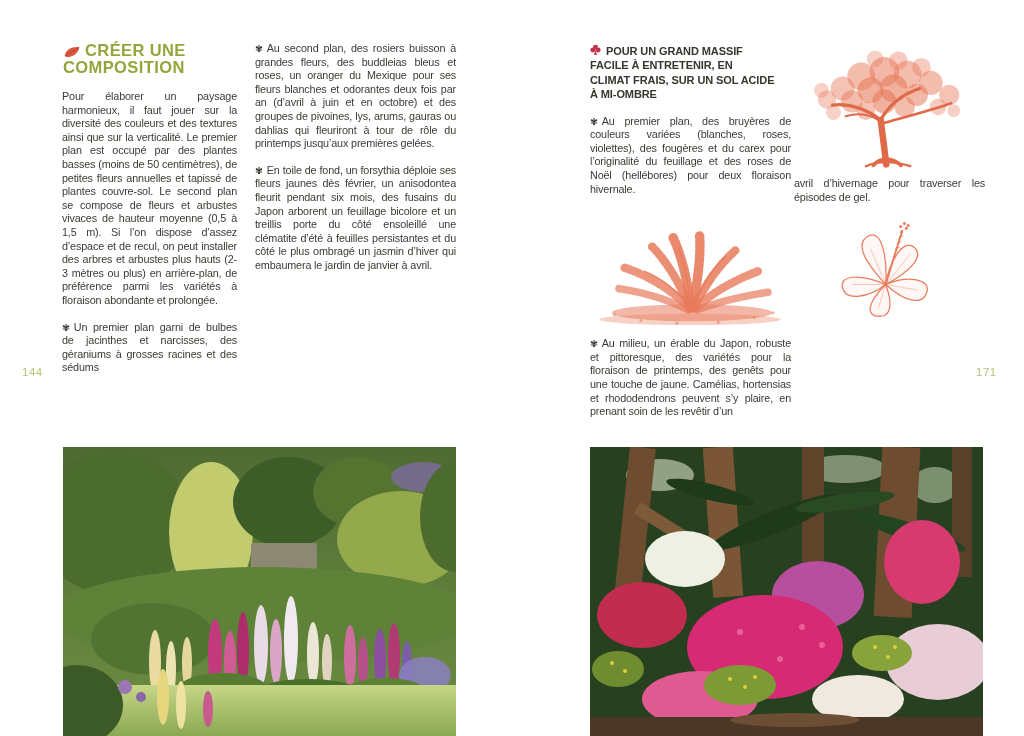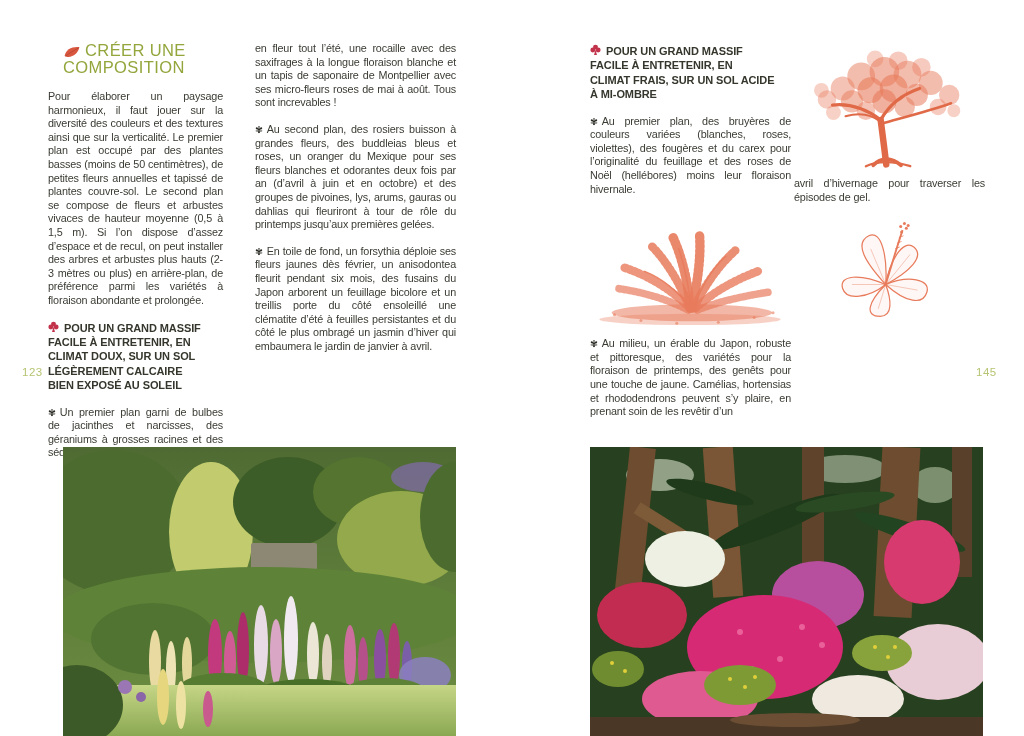--- a/index.html
+++ b/index.html
@@ -16,28 +16,28 @@
     position: absolute; top: 366px;
     font-size: 11.5px; color: #b6c573; letter-spacing: 0.5px;
   }
   .pagenum.left  { left: 22px; }
   .pagenum.right { left: 976px; }
 
   
   .title-block { position: absolute; left: 63px; top: 42px; width: 180px; }
   .title-block .leaf { position: absolute; left: 0; top: 3px; width: 18px; height: 14px; }
   .title {
-    margin: 0; font-size: 16.5px; line-height: 17px; font-weight: 400;
+    margin: 0; font-size: 16.5px; line-height: 17px; font-weight: 700;
     color: #93a63c; letter-spacing: 0.4px;
   }
   .title .l1 { padding-left: 22px; }
 
   
   .col { position: absolute; }
-  .col-l1 { left: 48px;  top: 90px; width: 175px; }
+  .col-l1 { left: 62px;  top: 90px; width: 175px; }
   .col-l2 { left: 255px; top: 42px; width: 201px; }
   .col-r1 { left: 590px; top: 42px; width: 201px; }
   .col-r2 { left: 794px; top: 44px; width: 191px; }
 
   .body {
     margin: 0 0 13px 0;
     font-size: 10.8px; line-height: 13.6px;
     letter-spacing: -0.15px;
     text-align: justify;
     color: #3b3b34;
@@ -60,52 +60,39 @@
   .photo { position: absolute; top: 447px; width: 393px; height: 289px; overflow: hidden; }
   .photo-left  { left: 63px; }
   .photo-right { left: 590px; }
   .photo svg { width: 100%; height: 100%; display: block; }
 </style>
 </head>
 <body>
 
 <div class="spread">
 
-  <div class="pagenum left">123</div>
-  <div class="pagenum right">145</div>
+  <div class="pagenum left">144</div>
+  <div class="pagenum right">171</div>
 
   <header class="title-block">
     <span class="leaf">
       <svg viewBox="0 0 22 16" width="18" height="14" aria-hidden="true">
         <path d="M2,13 C3,5 11,1 20,2 C19,9 12,15 5,14 Z" fill="#d9573f"></path>
         <path d="M3,13 C8,9 14,6 19,3" stroke="#b4452f" stroke-width="1" fill="none"></path>
       </svg>
     </span>
     <h1 class="title"><span class="l1">CRÉER UNE</span><br><span class="l2">COMPOSITION</span></h1>
   </header>
 
   <div class="col col-l1">
     <p class="body">Pour élaborer un paysage harmonieux, il faut jouer sur la diversité des couleurs et des textures ainsi que sur la verticalité. Le premier plan est occupé par des plantes basses (moins de 50 centimètres), de petites fleurs annuelles et tapissé de plantes couvre-sol. Le second plan se compose de fleurs et arbustes vivaces de hauteur moyenne (0,5 à 1,5 m). Si l’on dispose d’assez d’espace et de recul, on peut installer des arbres et arbustes plus hauts (2-3 mètres ou plus) en arrière-plan, de préférence parmi les variétés à floraison abondante et prolongée.</p>
-    <h2 class="heading">
-      <span class="clover">
-        <svg viewBox="0 0 12 13" aria-hidden="true">
-          <g fill="#c2324a">
-            <circle cx="6" cy="3.4" r="2.7"></circle>
-              <circle cx="3.1" cy="6.6" r="2.7"></circle>
-              <circle cx="8.9" cy="6.6" r="2.7"></circle>
-            <path d="M6,6 L7.6,12 L4.4,12 Z"></path>
-          </g>
-        </svg>
-      </span><span>POUR UN GRAND MASSIF FACILE À ENTRETENIR, EN CLIMAT DOUX, SUR UN SOL LÉGÈREMENT CALCAIRE BIEN EXPOSÉ AU SOLEIL</span>
-    </h2>
     <p class="body"><span class="bullet">✾</span><span>Un premier plan garni de bulbes de jacinthes et narcisses, des géraniums à grosses racines et des sédums</span></p>
   </div>
 
   <div class="col col-l2">
-    <p class="body">en fleur tout l’été, une rocaille avec des saxifrages à la longue floraison blanche et un tapis de saponaire de Montpellier avec ses micro-fleurs roses de mai à août. Tous sont increvables !</p>
     <p class="body"><span class="bullet">✾</span><span>Au second plan, des rosiers buisson à grandes fleurs, des buddleias bleus et roses, un oranger du Mexique pour ses fleurs blanches et odorantes deux fois par an (d’avril à juin et en octobre) et des groupes de pivoines, lys, arums, gauras ou dahlias qui fleuriront à tour de rôle du printemps jusqu’aux premières gelées.</span></p>
     <p class="body"><span class="bullet">✾</span><span>En toile de fond, un forsythia déploie ses fleurs jaunes dès février, un anisodontea fleurit pendant six mois, des fusains du Japon arborent un feuillage bicolore et un treillis porte du côté ensoleillé une clématite d’été à feuilles persistantes et du côté le plus ombragé un jasmin d’hiver qui embaumera le jardin de janvier à avril.</span></p>
   </div>
 
   <figure class="photo photo-left">
     <svg viewBox="0 0 393 289" preserveAspectRatio="none" aria-hidden="true">
       <defs>
         <linearGradient id="lawnG" x1="0" y1="0" x2="0" y2="1">
           <stop offset="0" stop-color="#c6d687"></stop>
             <stop offset="1" stop-color="#8aa852"></stop>
@@ -164,21 +151,21 @@
         <svg viewBox="0 0 12 13" aria-hidden="true">
           <g fill="#c2324a">
             <circle cx="6" cy="3.4" r="2.7"></circle>
               <circle cx="3.1" cy="6.6" r="2.7"></circle>
               <circle cx="8.9" cy="6.6" r="2.7"></circle>
             <path d="M6,6 L7.6,12 L4.4,12 Z"></path>
           </g>
         </svg>
       </span><span>POUR UN GRAND MASSIF FACILE À ENTRETENIR, EN CLIMAT FRAIS, SUR UN SOL ACIDE À MI-OMBRE</span>
     </h2>
-    <p class="body"><span class="bullet">✾</span><span>Au premier plan, des bruyères de couleurs variées (blanches, roses, violettes), des fougères et du carex pour l’originalité du feuillage et des roses de Noël (hellébores) moins leur floraison hivernale.</span></p>
+    <p class="body"><span class="bullet">✾</span><span>Au premier plan, des bruyères de couleurs variées (blanches, roses, violettes), des fougères et du carex pour l’originalité du feuillage et des roses de Noël (hellébores) pour deux floraison hivernale.</span></p>
 
     <figure class="fern-fig">
       <svg viewBox="0 0 200 125" aria-hidden="true">
         <g stroke="#e87b5c" fill="none" stroke-linecap="round">
           <path d="M100,105 C80,85 55,70 30,62" stroke-width="9" stroke-dasharray="2 3" opacity="0.8"></path>
           <path d="M100,105 C90,80 75,55 60,40" stroke-width="9" stroke-dasharray="2 3" opacity="0.85"></path>
           <path d="M100,105 C98,78 92,52 82,30" stroke-width="10" stroke-dasharray="2 3" opacity="0.9"></path>
           <path d="M102,105 C108,78 112,50 110,26" stroke-width="10" stroke-dasharray="2 3" opacity="0.9"></path>
           <path d="M104,105 C115,82 130,60 148,44" stroke-width="9" stroke-dasharray="2 3" opacity="0.85"></path>
           <path d="M106,105 C122,90 145,76 172,66" stroke-width="9" stroke-dasharray="2 3" opacity="0.8"></path>

